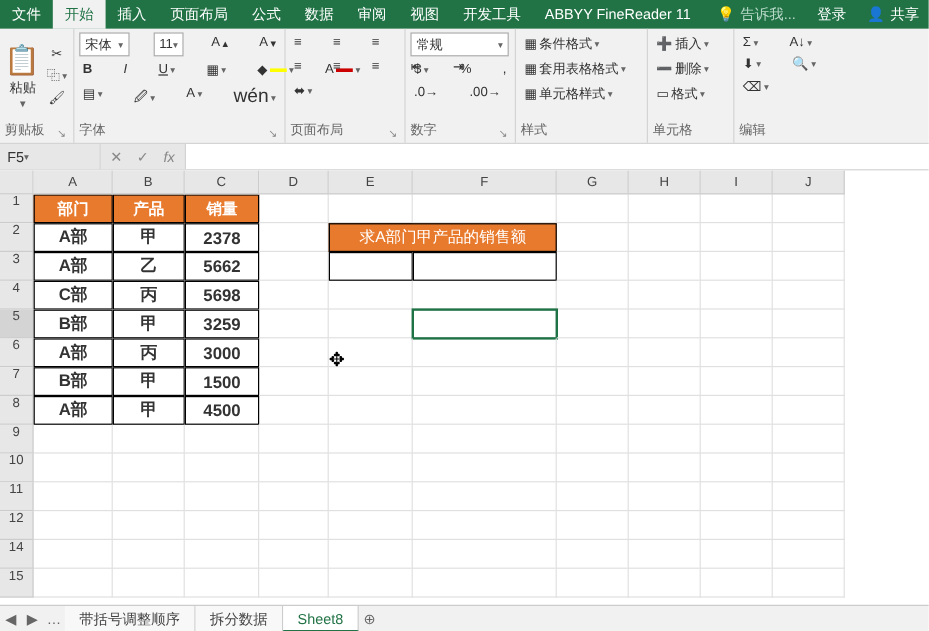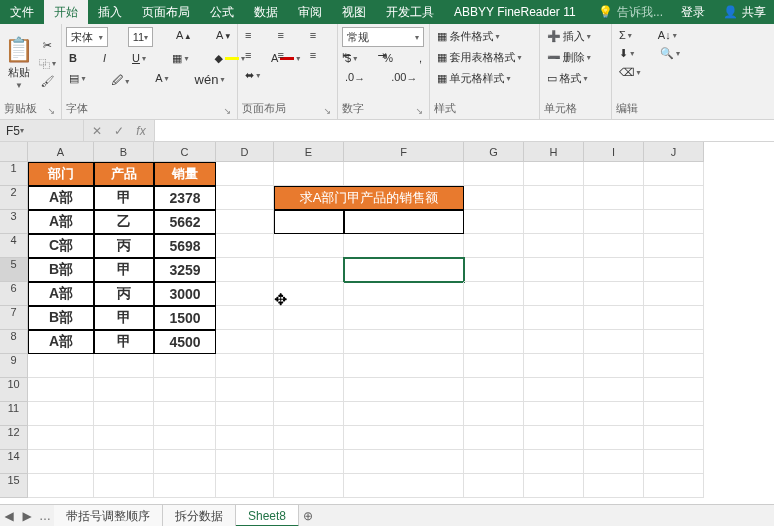--- a/index.html
+++ b/index.html
@@ -140,21 +140,21 @@
           </div>
       </div>
       <div class="hrow">
         <div class="btn">▤<span class="drop">▾</span></div>
         <div class="btn">
             <span>🖉</span>
             <span class="drop">▾</span>
           </div>
         <div class="btn">A<span class="drop">▾</span></div>
         <div class="btn">
-            <span style="font-size:13px">wén</span>
+            <span style="font-size:16px">wén</span>
             <span class="drop">▾</span>
           </div>
       </div>
     </div>
     <div class="group-label"><span>字体</span><span class="dlg">↘</span></div>
   </div>
 
   <div class="group" style="width:100px">
     <div class="group-body" style="flex-direction:column;gap:3px">
       <div class="hrow">

